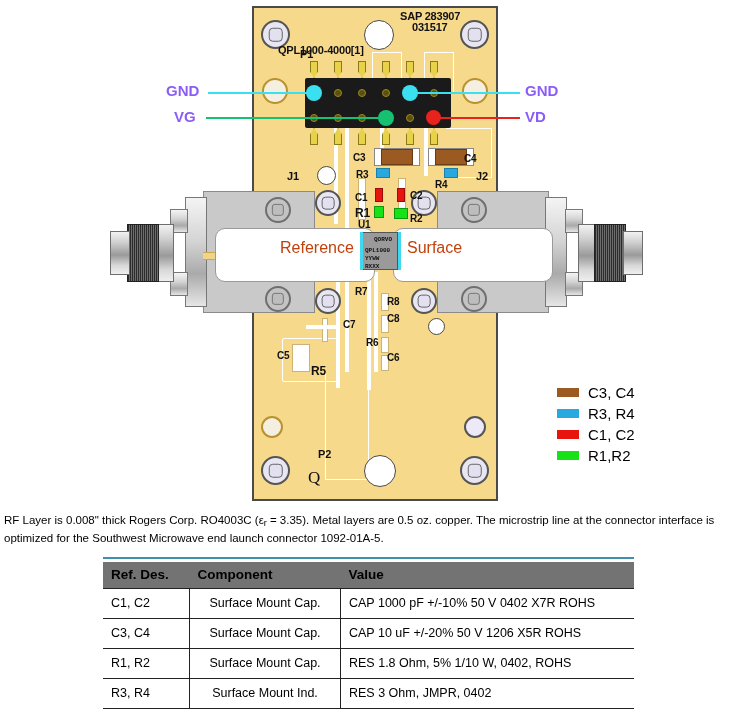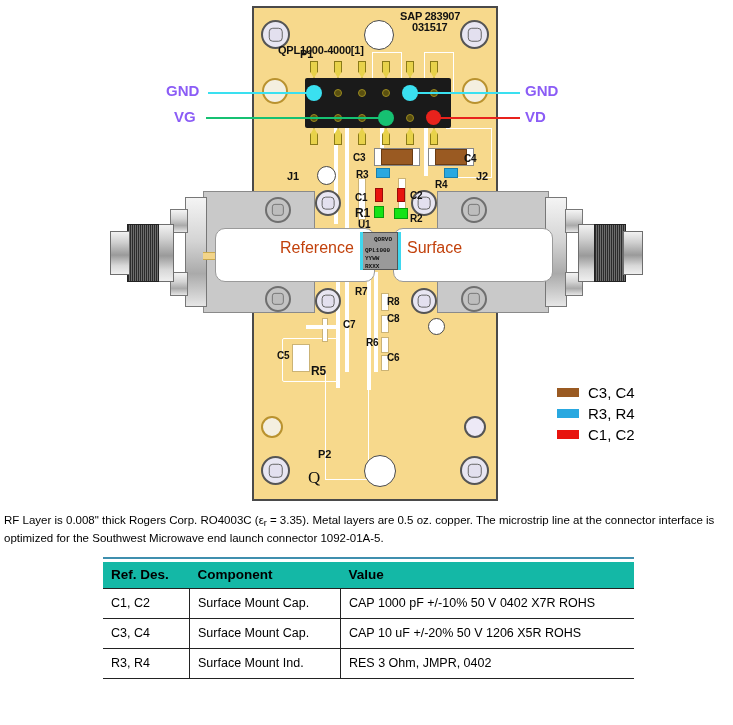--- a/index.html
+++ b/index.html
@@ -292,35 +292,35 @@
     background: #3f8fae;
   }
   #parts-table {
     position: absolute;
     left: 103px; top: 562px;
     width: 531px;
     border-collapse: collapse;
     font-size: 12.5px;
   }
   #parts-table th {
-    background: #14b8a6;
+    background: #737373;
     text-align: left;
     font-weight: bold;
     font-size: 13.5px;
     padding: 5px 8px 6px 8px;
     border: none;
   }
   #parts-table td {
     padding: 7px 8px 8px 8px;
     border-bottom: 1.5px solid #222;
     vertical-align: middle;
     white-space: nowrap;
   }
   #parts-table td.c-ref { width: 70px; border-right: 1.5px solid #222; }
-  #parts-table td.c-comp { width: 134px; border-right: 1.5px solid #222; }
+  #parts-table td.c-comp { width: 134px; border-right: 1.5px solid #222; text-align: center; }
   #parts-table tr.first-row td { border-top: 1.5px solid #222; }
 </style>
 </head>
 <body>
 
 <div id="figure">
 
   <div class="pcb"></div>
 
   <div class="trace" style="left:292px; top:344px; width:18px; height:28px;"></div>
@@ -490,20 +490,24 @@
       <div class="legend-label">C3, C4</div>
     </div>
     <div class="legend-row">
       <div class="legend-swatch" style="background:#29a8e0;"></div>
       <div class="legend-label">R3, R4</div>
     </div>
     <div class="legend-row">
       <div class="legend-swatch" style="background:#e8140e;"></div>
       <div class="legend-label">C1, C2</div>
     </div>
+    <div class="legend-row">
+      <div class="legend-swatch" style="background:#16e316;"></div>
+      <div class="legend-label">R1,R2</div>
+    </div>
   </div>
 
 </div>
 
 <div id="caption"><span>RF Layer is 0.008" thick Rogers Corp. RO4003C (ε</span><span class="sub">r</span><span> = 3.35). Metal layers are 0.5 oz. copper. The microstrip line at the</span> <span>connector interface is optimized for the Southwest Microwave end launch connector 1092-01A-5.</span></div>
 
 <div id="rule"></div>
 
 <table id="parts-table">
   <thead>
@@ -518,18 +522,23 @@
       <td class="c-ref">C1, C2</td>
       <td class="c-comp">Surface Mount Cap.</td>
       <td class="c-val">CAP 1000 pF +/-10% 50 V 0402 X7R ROHS</td>
     </tr>
     <tr>
       <td class="c-ref">C3, C4</td>
       <td class="c-comp">Surface Mount Cap.</td>
       <td class="c-val">CAP 10 uF +/-20% 50 V 1206 X5R ROHS</td>
     </tr>
     <tr>
+      <td class="c-ref">R1, R2</td>
+      <td class="c-comp">Surface Mount Cap.</td>
+      <td class="c-val">RES 1.8 Ohm, 5% 1/10 W, 0402, ROHS</td>
+    </tr>
+    <tr>
       <td class="c-ref">R3, R4</td>
       <td class="c-comp">Surface Mount Ind.</td>
       <td class="c-val">RES 3 Ohm, JMPR, 0402</td>
     </tr>
   </tbody>
 </table>
 
 </body></html>

